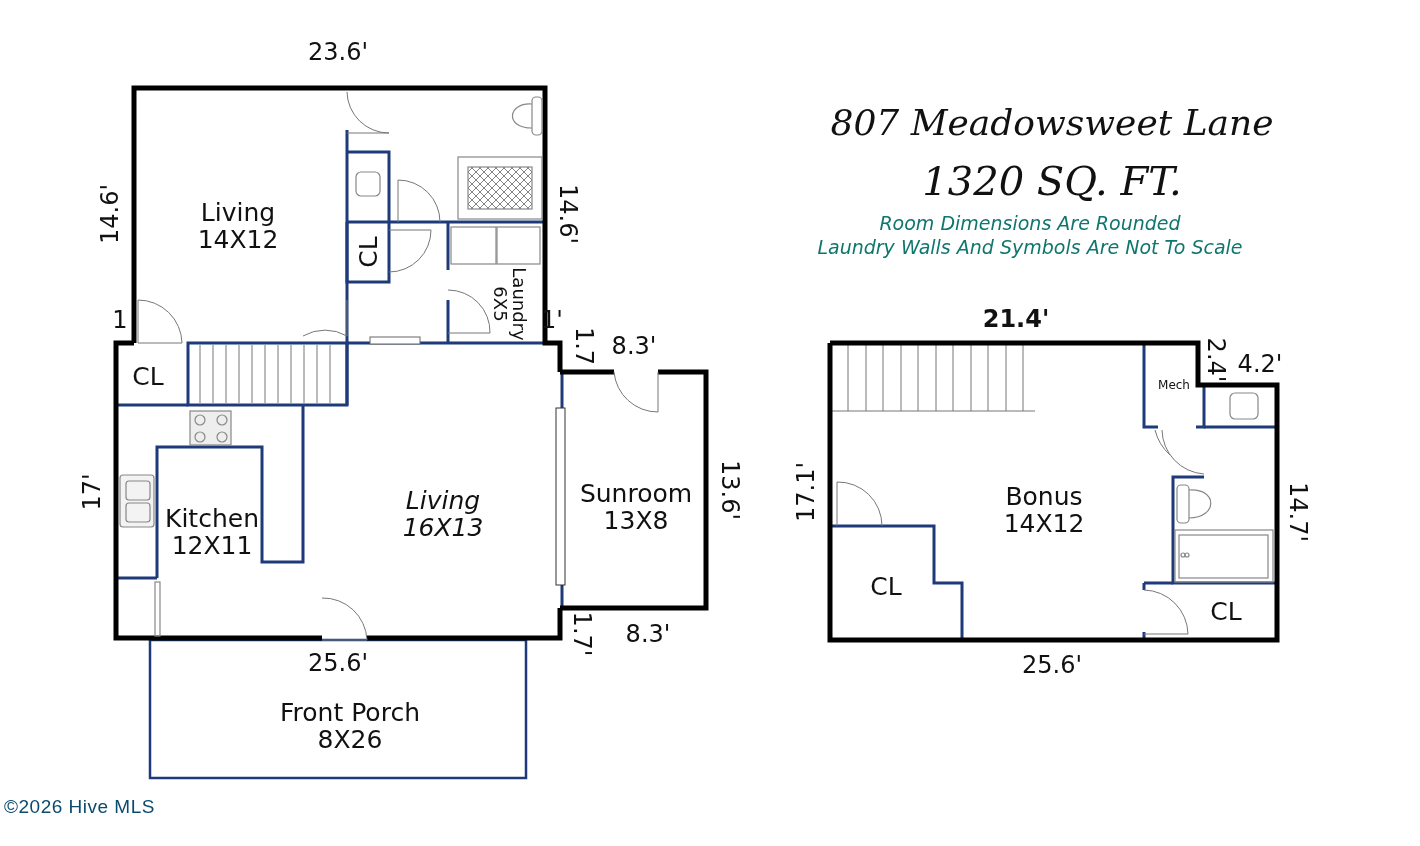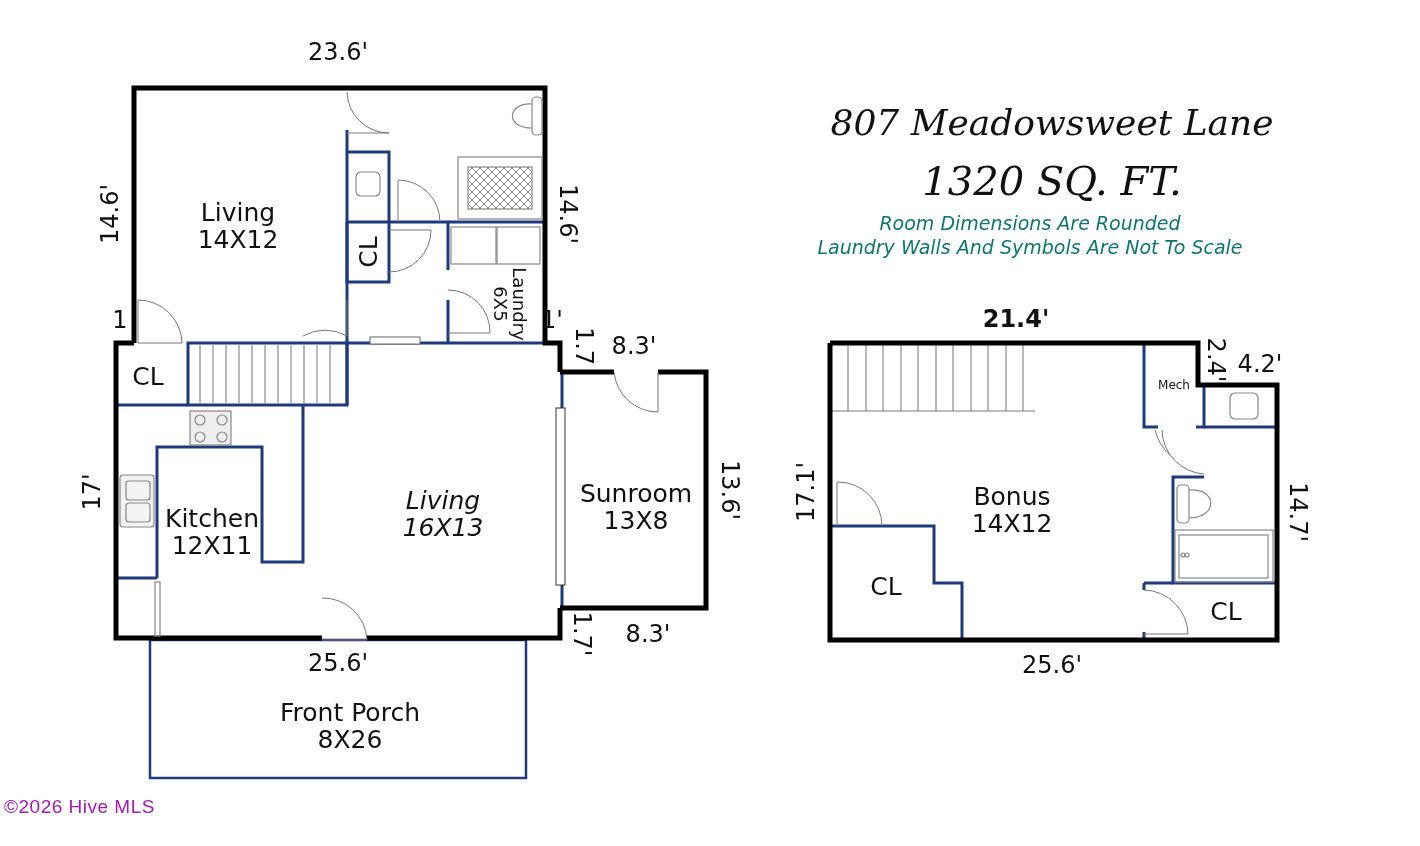--- a/index.html
+++ b/index.html
@@ -7,21 +7,21 @@
   svg#plan{position:absolute;left:0;top:0;}
   .lbl{position:absolute;white-space:nowrap;font-family:"DejaVu Sans","Liberation Sans",sans-serif;color:#111;line-height:1;}
   .room{text-align:center;font-size:25px;line-height:27px;transform:translate(-50%,-50%);}
   .room span{display:block;}
   .dim{font-size:24px;transform:translate(-50%,-50%);}
   .dim.v{transform:translate(-50%,-50%) rotate(-90deg);}
   .dim.v2{transform:translate(-50%,-50%) rotate(90deg);}
   .small{font-size:18px;}
   .title{position:absolute;font-family:"DejaVu Serif","Liberation Serif",serif;font-style:italic;color:#111;white-space:nowrap;text-align:center;transform:translateX(-50%);}
   .note{position:absolute;font-family:"DejaVu Sans","Liberation Sans",sans-serif;font-style:italic;font-size:19px;white-space:nowrap;transform:translateX(-50%);color:#0f766e;}
-  .copy{position:absolute;left:4px;top:796px;font-family:"Liberation Sans",sans-serif;font-size:19px;letter-spacing:0.5px;color:#a21caf;}
+  .copy{position:absolute;left:4px;top:796px;font-family:"Liberation Sans",sans-serif;font-size:19px;letter-spacing:0.5px;color:#0c4a6e;}
 </style>
 </head>
 <body>
 
 <svg id="plan" width="1420" height="846" viewBox="0 0 1420 846" xmlns="http://www.w3.org/2000/svg">
 
   <g>
 
     <rect x="150" y="640" width="376" height="138" fill="none" stroke="#1f3a7a" stroke-width="2.5"></rect>
 
@@ -214,21 +214,21 @@
 <div class="lbl dim" style="left:120px;top:320px;">1</div>
 <div class="lbl dim" style="left:552px;top:320px;">1'</div>
 <div class="lbl dim v" style="left:92px;top:492px;">17'</div>
 <div class="lbl dim v2" style="left:584px;top:346px;">1.7</div>
 <div class="lbl dim" style="left:634px;top:346px;">8.3'</div>
 <div class="lbl dim v2" style="left:730px;top:490px;">13.6'</div>
 <div class="lbl dim v2" style="left:582px;top:634px;">1.7'</div>
 <div class="lbl dim" style="left:648px;top:634px;">8.3'</div>
 <div class="lbl dim" style="left:338px;top:663px;">25.6'</div>
 
-<div class="lbl room" style="left:1012px;top:510px;">
+<div class="lbl room" style="left:1044px;top:510px;">
     <span>Bonus</span>
     <span>14X12</span>
   </div>
 <div class="lbl room" style="left:1174px;top:385px;font-size:12px;">
     <span>Mech</span>
   </div>
 <div class="lbl room" style="left:886px;top:586px;">
     <span>CL</span>
   </div>
 <div class="lbl room" style="left:1226px;top:611px;">

